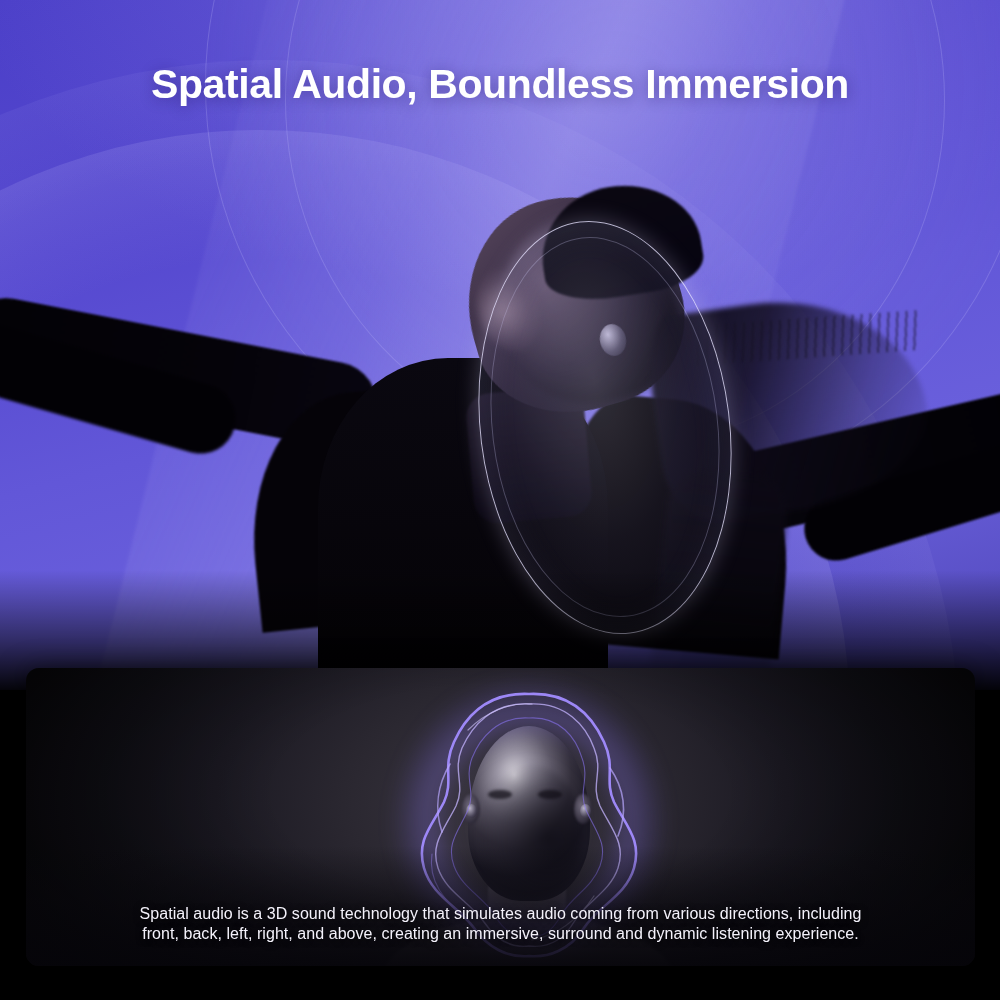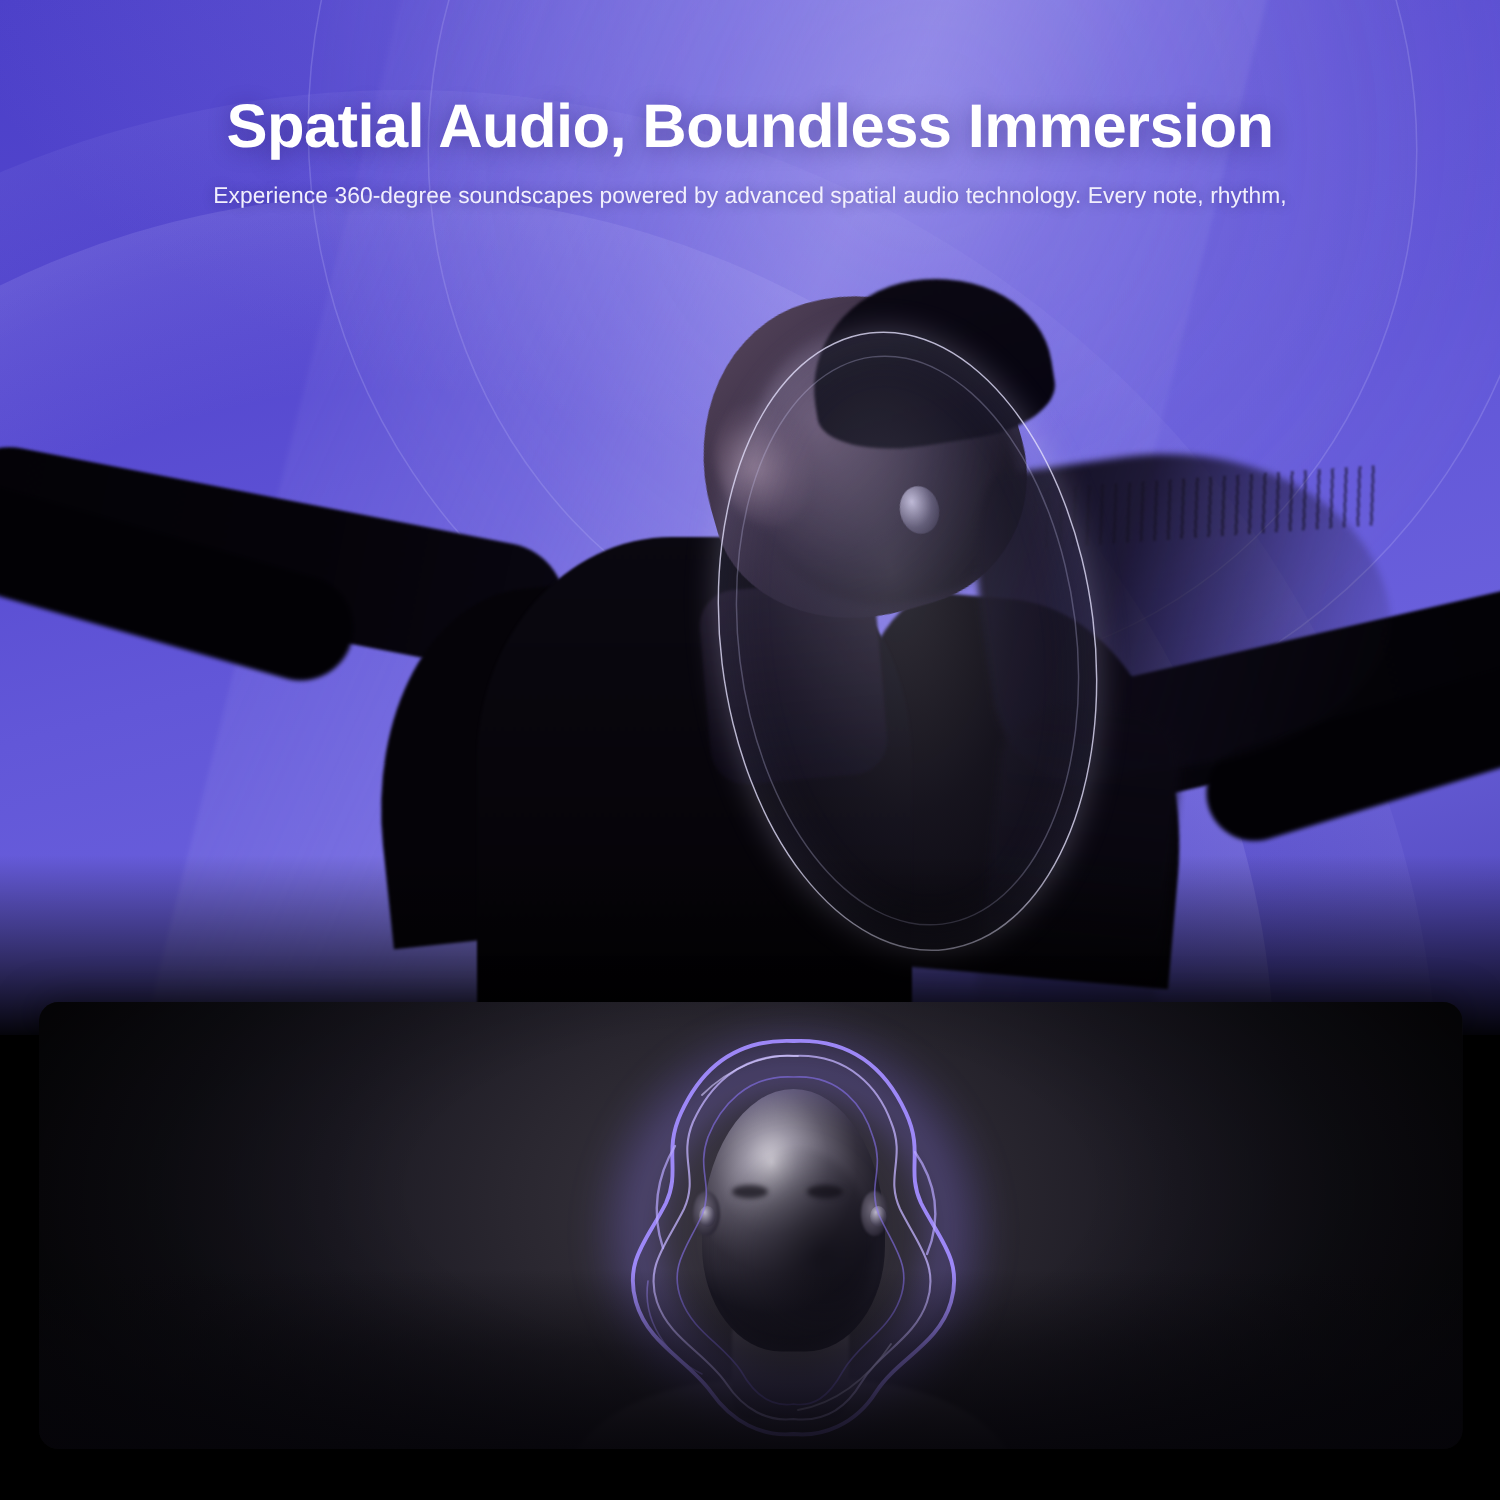--- a/index.html
+++ b/index.html
@@ -425,21 +425,20 @@
       <div class="hair-down"></div>
       <div class="earbud"></div>
     </div>
 
     <div class="ring"></div>
     <div class="ring-inner"></div>
 
     <div class="hero-copy">
       <div class="hero-title">Spatial Audio, Boundless Immersion</div>
       <div class="hero-sub">
-        <div>Experience 360-degree soundscapes powered by advanced spatial audio technology. Every note, rhythm,</div>
       </div>
     </div>
 
     <div class="hero-fade"></div>
   </div>
 
   <div class="inset">
 
     <div class="cg-shoulders"></div>
     <div class="cg-neck"></div>
@@ -477,17 +476,19 @@
           <path d="M196 212 C 180 236, 158 252, 134 256" stroke="#d6ccff" stroke-width="1.2" opacity="0.55"></path>
           <path d="M34 170 C 30 196, 46 220, 70 232" stroke="#a28cff" stroke-width="1.1" opacity="0.5"></path>
         </g>
       </svg>
     </div>
 
     <div class="inset-vignette"></div>
     <div class="inset-bottom-fade"></div>
 
     <div class="inset-caption">
+      <div>Spatial audio is a 3D sound technology that simulates audio coming from various directions, including</div>
+      <div>front, back, left, right, and above, creating an immersive, surround and dynamic listening experience.</div>
     </div>
   </div>
 
   <div class="bottom-strip"></div>
 </div>
 
 </body></html>

